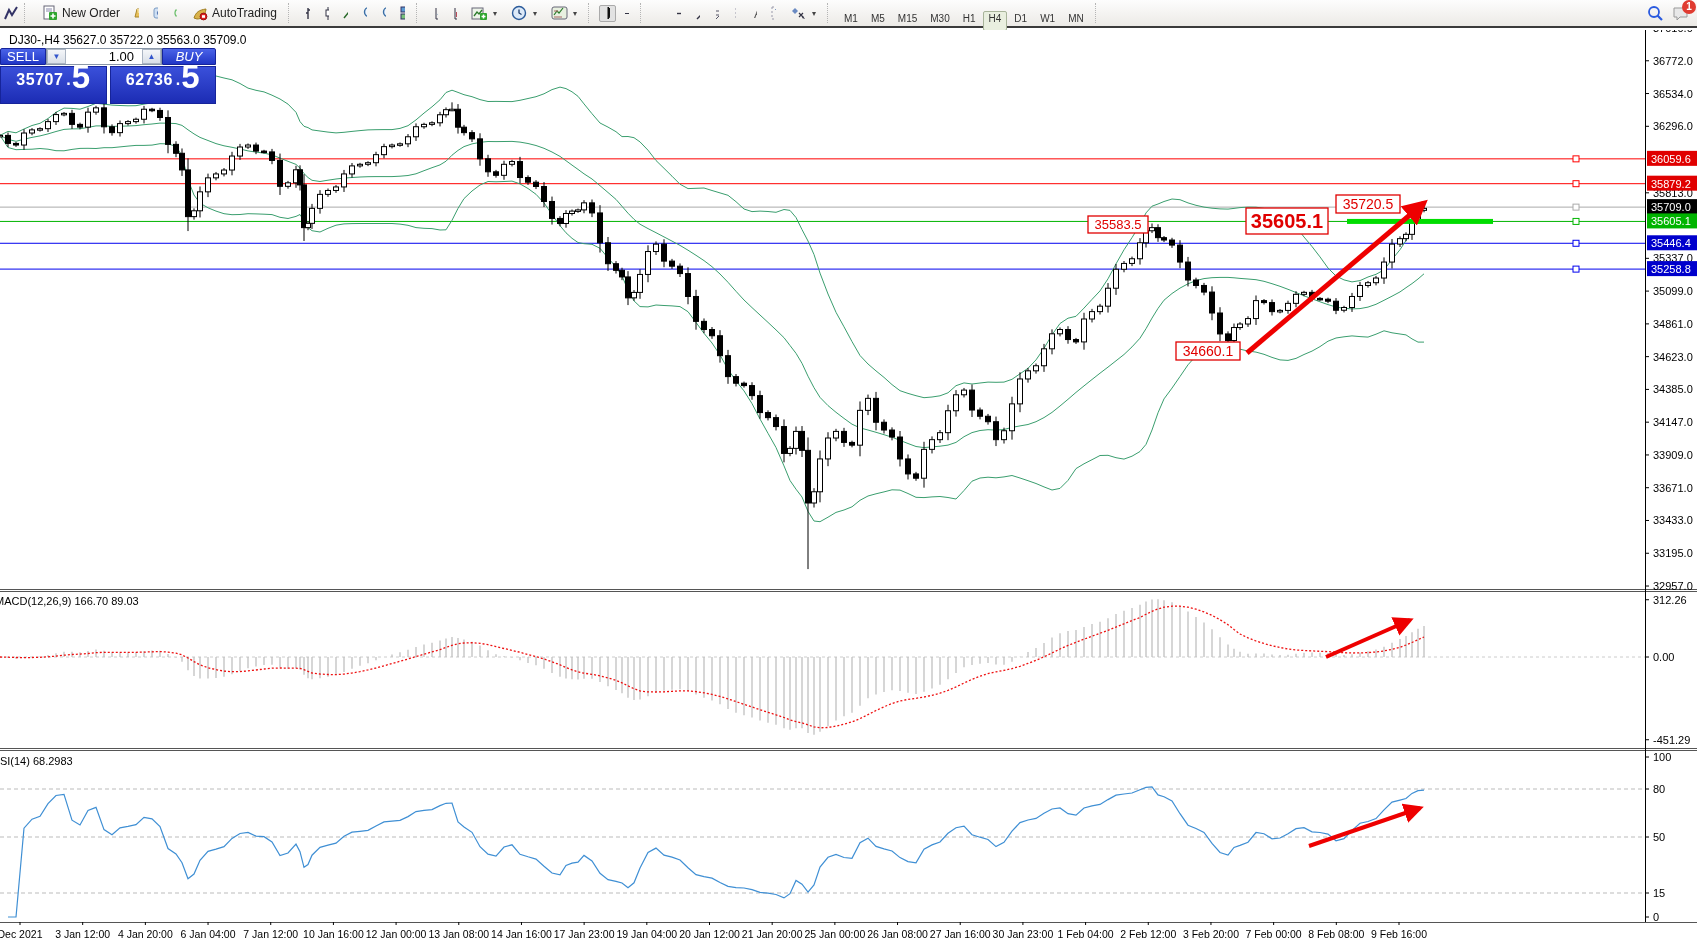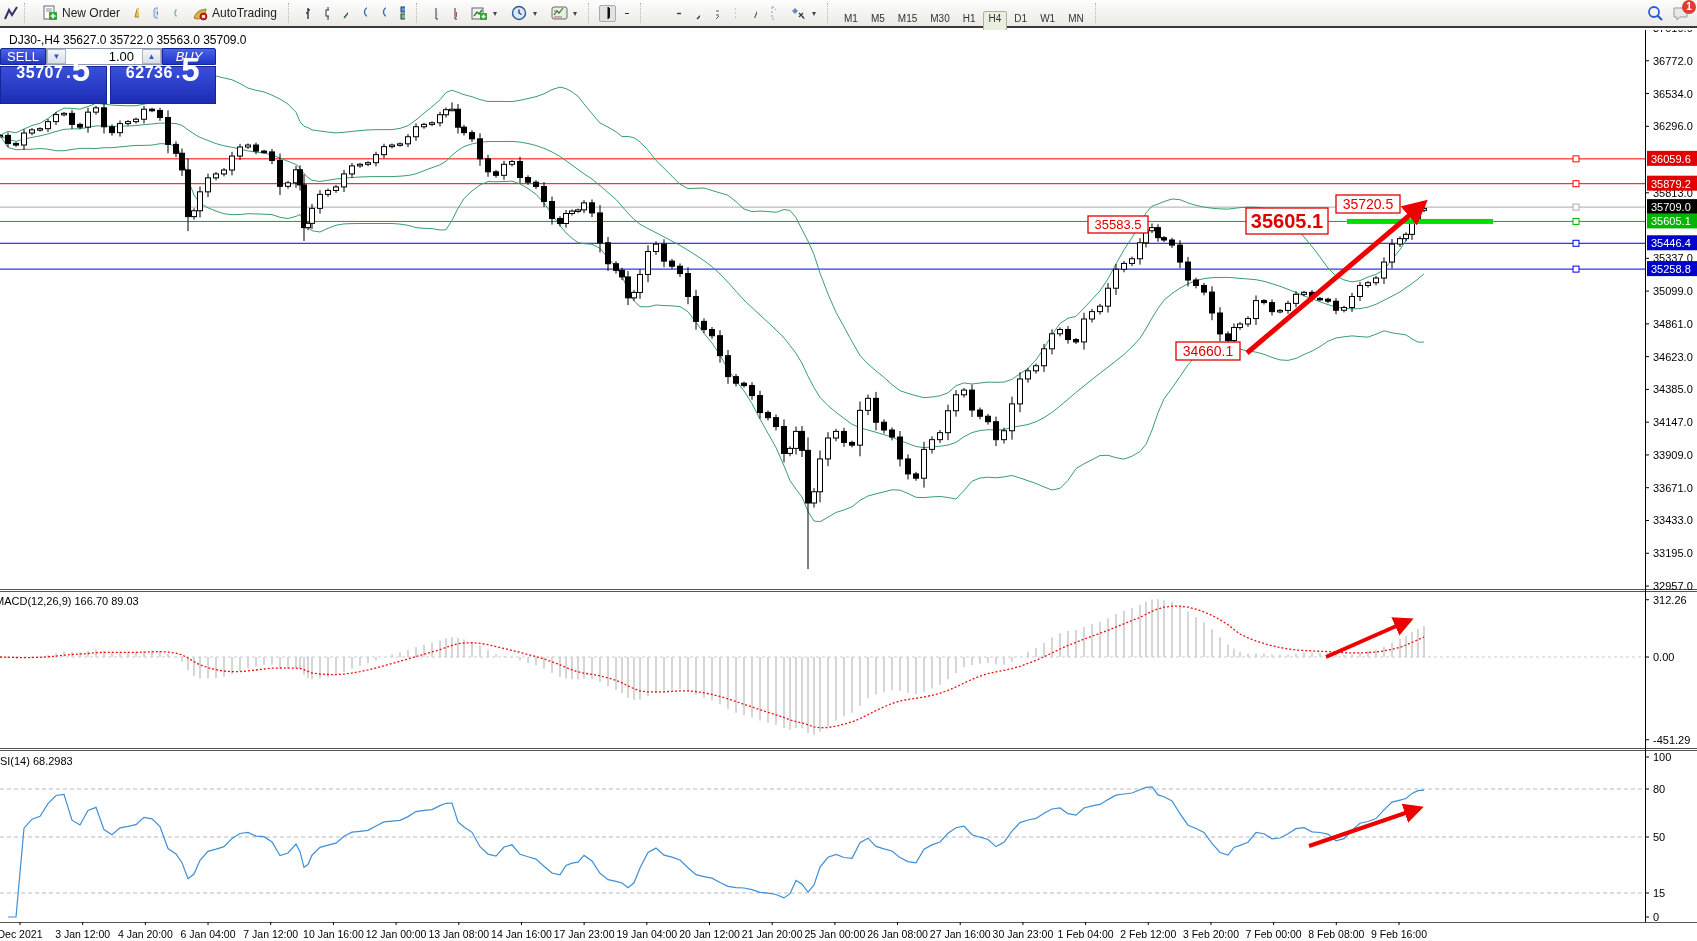--- a/index.html
+++ b/index.html
@@ -27,21 +27,21 @@
   #tp-row1{display:flex;height:25px;align-items:flex-end;}
   .tp-btn{background:linear-gradient(#4a63e8,#2036c6);color:#fff;font-size:13px;
     border:1px solid #16249a;display:flex;align-items:center;justify-content:center;}
   #sell-btn{width:44px;border-radius:2px 0 0 0;}
   #buy-btn{width:52px;border-radius:0 2px 0 0;font-style:italic;}
   #vol-widget{flex:1;display:flex;background:#fff;border:1px solid #8a97a8;box-sizing:border-box;}
   .spin{width:17px;background:linear-gradient(#f4f6f9,#d9dfe8);border:1px solid #aab4c2;color:#3355cc;
     font-size:8px;display:flex;align-items:center;justify-content:center;}
   #vol-value{flex:1;font-size:13px;color:#000;display:flex;align-items:center;justify-content:flex-end;padding-right:8px;}
   #tp-row2{display:flex;gap:3px;margin-top:1px;height:38px;}
-  .px-box{background:linear-gradient(#3a50da,#1c2cb4);color:#fff;flex:1;display:flex;align-items:flex-end;justify-content:center;padding-bottom:18px;border:1px solid #16249a;}
+  .px-box{background:linear-gradient(#3a50da,#1c2cb4);color:#fff;flex:1;display:flex;align-items:flex-end;justify-content:center;padding-bottom:11px;border:1px solid #16249a;}
   .px-main{font-size:16px;font-weight:bold;letter-spacing:.5px;margin-bottom:3px;}
   .px-big{font-size:33px;font-weight:bold;line-height:.9;}
   .px-dot{font-size:16px;font-weight:bold;margin:0 1px 3px 3px;}
   text{font-family:"Liberation Sans",sans-serif;}
 </style>
 </head>
 <body>
 <div id="app">
 
   <div id="toolbar">

